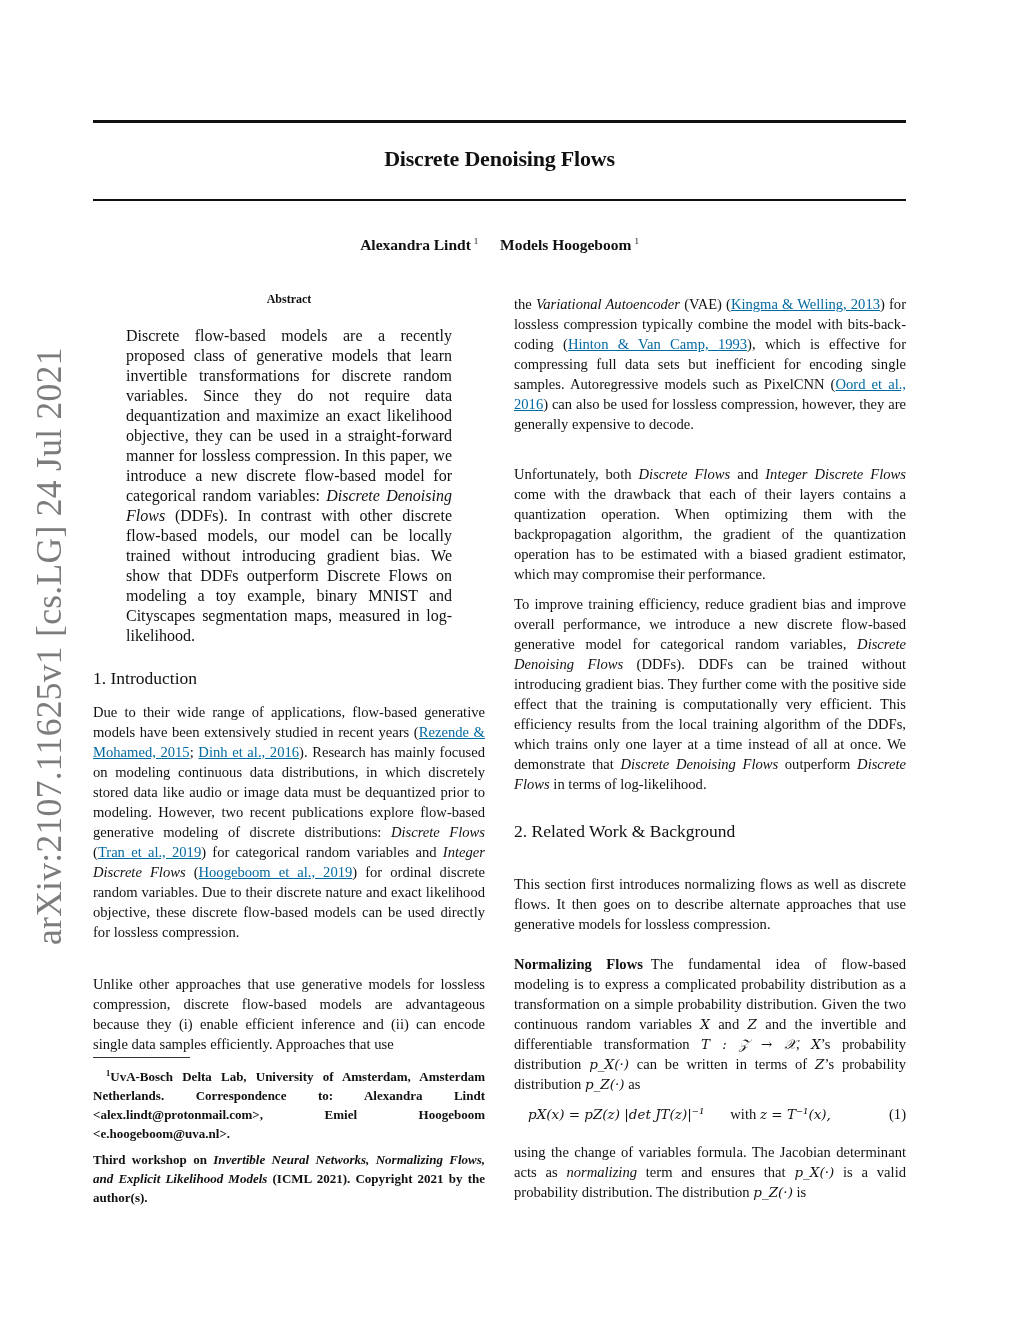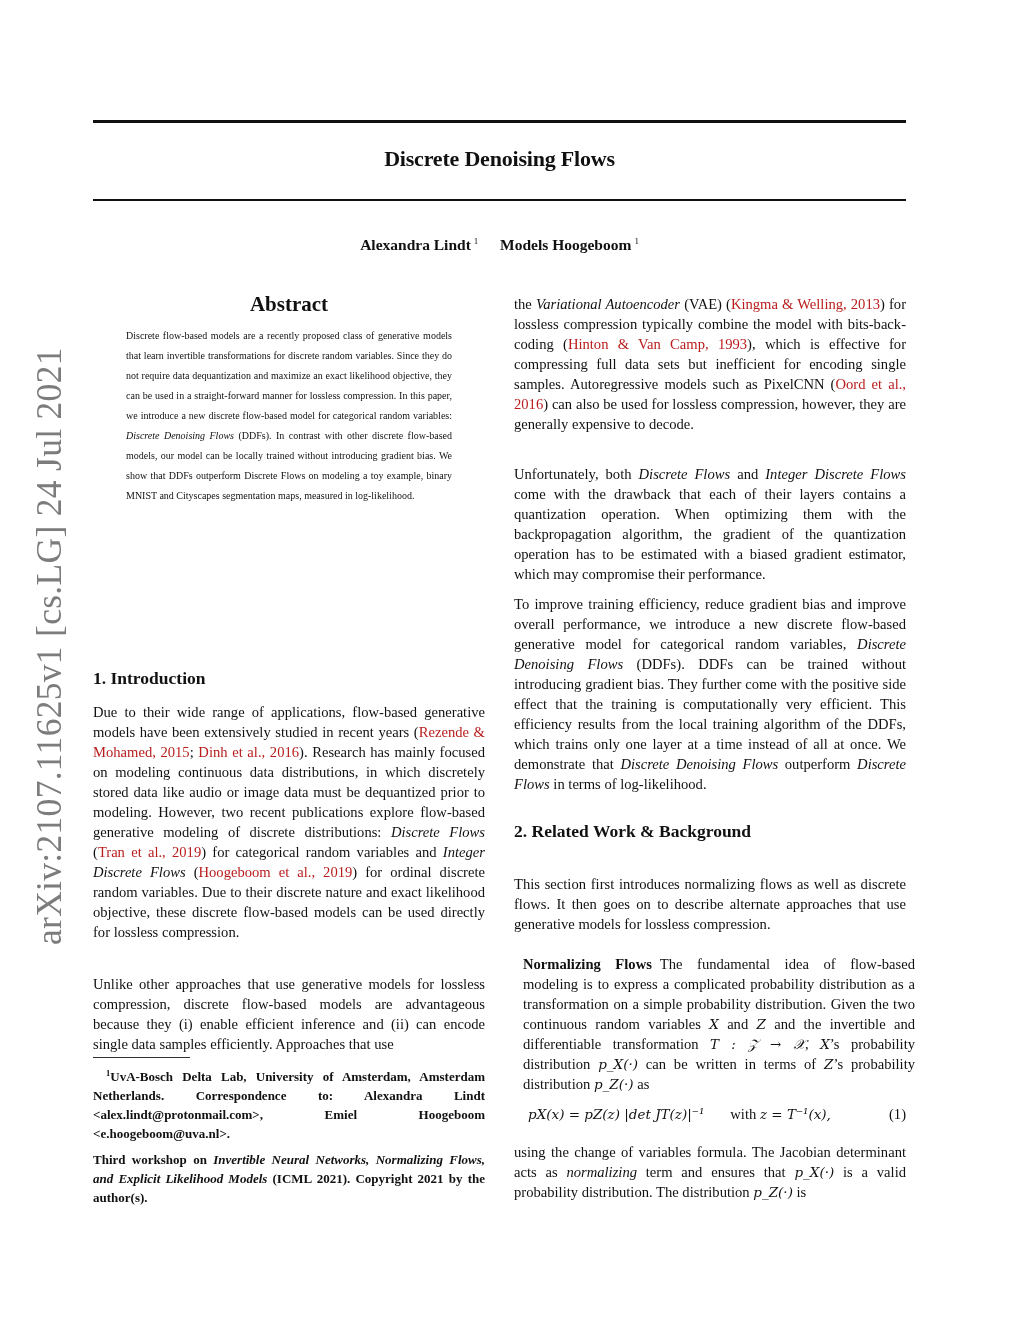--- a/index.html
+++ b/index.html
@@ -25,25 +25,25 @@
     position: absolute; left: 28px; top: 945px;
     transform-origin: 0 0; transform: rotate(-90deg);
     font-size: 35.5px; color: #7c7c7c; white-space: nowrap; letter-spacing: 0.3px;
   }
   .col { position: absolute; font-size: 14.6px; line-height: 20px; text-align: justify; hyphens: none; }
   .col p { margin: 0; }
   .left-col { left: 93px; width: 392px; }
   .right-col { left: 514px; width: 392px; }
   .abstract-head {
     position: absolute; top: 292px; left: 126px; width: 326px; text-align: center;
-    font-weight: bold; font-size: 21px;
+    font-weight: bold; font-size: 12px;
   }
-  .abstract-body { position: absolute; top: 326px; left: 126px; width: 326px; font-size: 10px; line-height: 20px; text-align: justify; }
-  .section-head { font-weight: bold; font-size: 17.5px; position: absolute; }
-  .cite { color: #b91c1c; }
+  .abstract-body { position: absolute; top: 326px; left: 126px; width: 326px; font-size: 16px; line-height: 20px; text-align: justify; }
+  .section-head { font-weight: normal; font-size: 17.5px; position: absolute; }
+  .cite { color: #0369a1; text-decoration: underline; }
   em, .it { font-style: italic; }
   .math { font-family: "DejaVu Serif", "Liberation Serif", serif; font-style: italic; font-size: 13.5px; text-align: right; }
   .para-head { font-weight: bold; margin-right: 8px; }
   .footrule { position: absolute; left: 93px; top: 1057px; width: 97px; height: 1px; background: #333; }
   .footnote { position: absolute; left: 93px; width: 392px; font-size: 13px; line-height: 19px; text-align: justify; font-weight: bold; }
   .footnote sup { font-size: 8.5px; vertical-align: 5px; }
   .equation {
     position: absolute; top: 1106px; left: 514px; width: 392px; font-size: 14.6px;
     display: flex; align-items: baseline;
   }
@@ -101,21 +101,21 @@
 <div class="col right-col" style="top:594px;">
   <p>
     <span>To improve training efficiency, reduce gradient bias and improve overall performance, we introduce a new discrete flow-based generative model for categorical random variables, </span><em>Discrete Denoising Flows</em><span> (DDFs).  DDFs can be trained without introducing gradient bias.  They further come with the positive side effect that the training is computationally very efficient. This efficiency results from the local training algorithm of the DDFs, which trains only one layer at a time instead of all at once. We demonstrate that </span><em>Discrete Denoising Flows</em><span> outperform </span><em>Discrete Flows</em><span> in terms of log-likelihood.</span>
   </p>
 </div>
 
 <div class="section-head" style="top:821px; left:514px;">2. Related Work &amp; Background</div>
 <div class="col right-col" style="top:874px;">
   <p>This section first introduces normalizing flows as well as discrete flows. It then goes on to describe alternate approaches that use generative models for lossless compression.</p>
 </div>
-<div class="col right-col" style="top:954px;margin-left:9px;">
+<div class="col right-col" style="top:954px;">
   <p>
     <span class="para-head">Normalizing Flows</span><span>The fundamental idea of flow-based modeling is to express a complicated probability distribution as a transformation on a simple probability distribution. Given the two continuous random variables </span><span class="math">X</span><span> and </span><span class="math">Z</span><span> and the invertible and differentiable transformation </span><span class="math">T : 𝒵 → 𝒳</span><span>, </span><span class="math">X</span><span>’s probability distribution </span><span class="math">p_X(·)</span><span> can be written in terms of </span><span class="math">Z</span><span>’s probability distribution </span><span class="math">p_Z(·)</span><span> as</span>
   </p>
 </div>
 
 <div class="equation">
   <span class="lhs math">pX(x) = pZ(z) |det JT(z)|⁻¹</span>
   <span class="with">with</span>&nbsp;<span class="math">z = T⁻¹(x),</span>
   <span class="num">(1)</span>
 </div>

